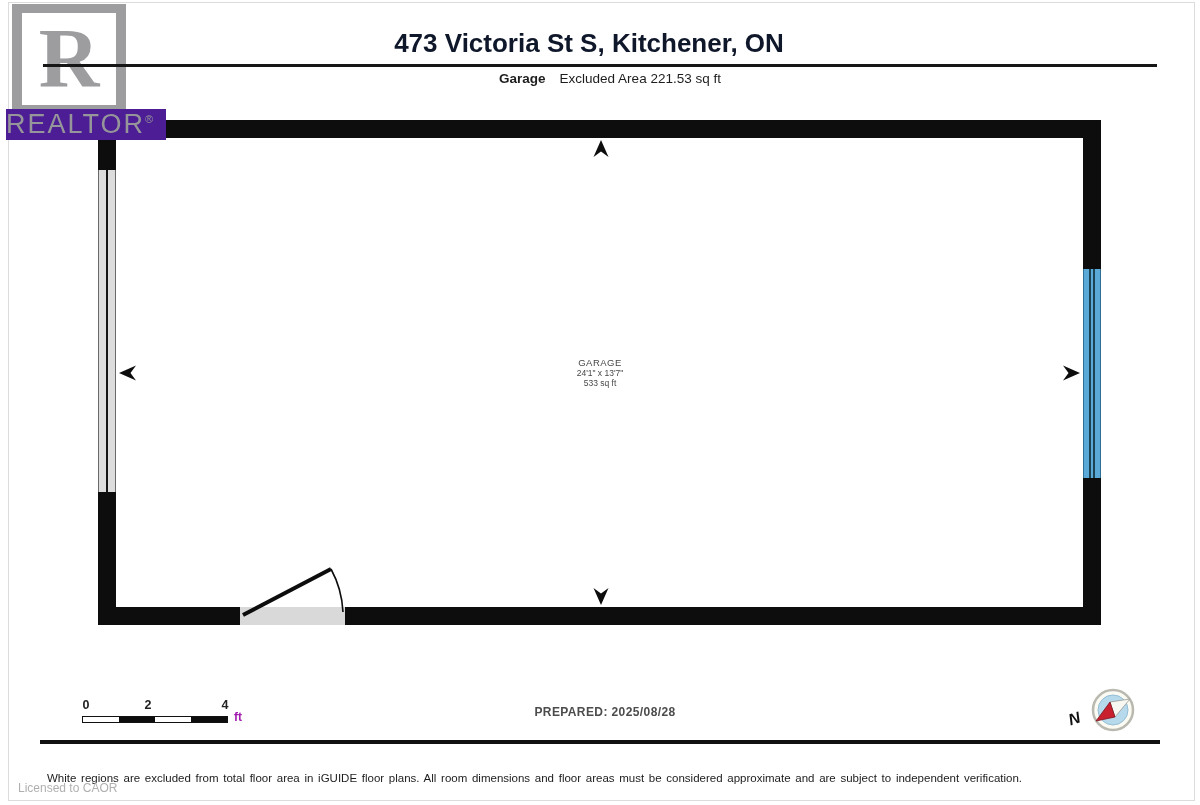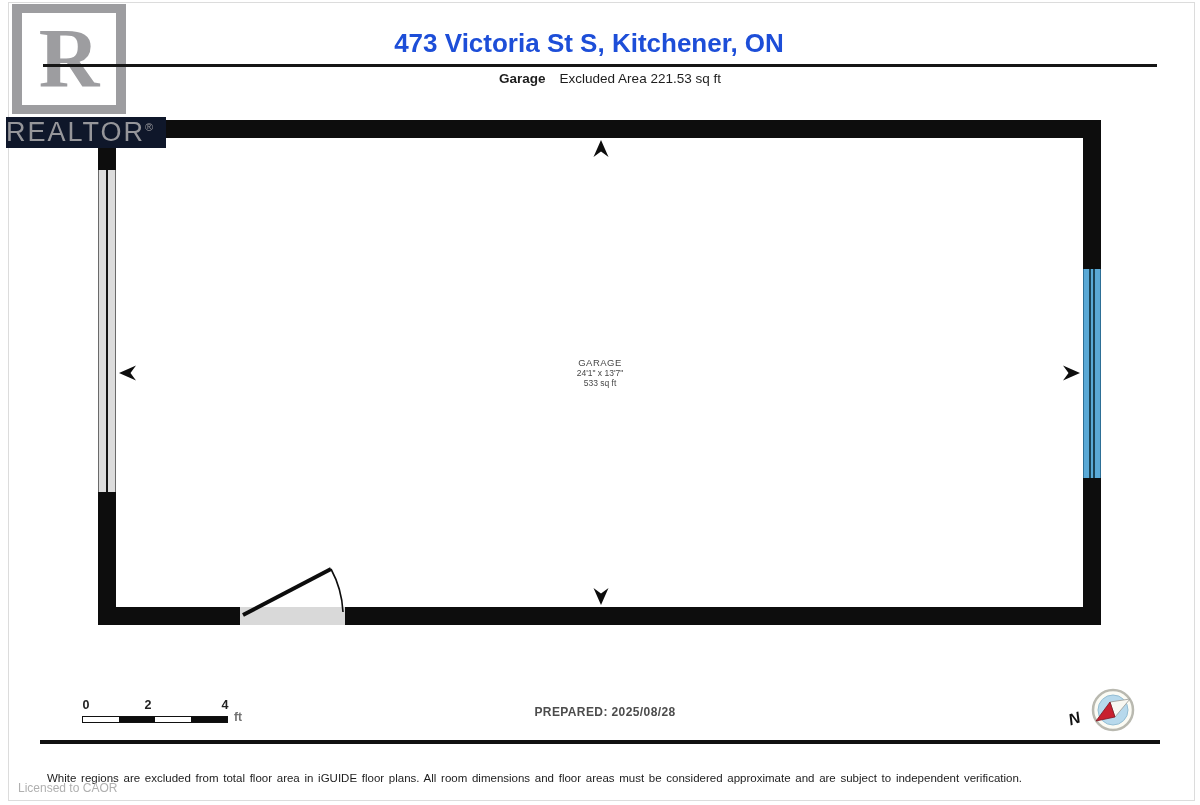--- a/index.html
+++ b/index.html
@@ -8,24 +8,24 @@
   .abs { position:absolute; }
 
   
   #page-frame { left:8px; top:2px; width:1187px; height:799px; border:1px solid #dcdcdc; pointer-events:none; }
 
   
   #logo-square { left:12px; top:4px; width:114px; height:110px; background:#9d9da0; z-index:4; }
   #logo-inner  { position:absolute; left:10px; top:9px; right:10px; bottom:9px; background:#ffffff;
                  display:flex; align-items:center; justify-content:center; }
   #logo-r      { font-family:"Liberation Serif", serif; font-weight:bold; font-size:84px; line-height:1; color:#9d9da0; }
-  #brand       { left:6px; top:117px; width:160px; z-index:4; background:#0f172a; color:#96969a;
+  #brand       { left:6px; top:109px; width:160px; z-index:4; background:#4c1d95; color:#96969a;
                  font-size:27px; letter-spacing:2px; }
   #brand sup   { font-size:11px; letter-spacing:0; }
-  #page-title  { left:0; top:28px; width:1178px; text-align:center; font-size:26px; font-weight:bold; color:#1d4ed8; }
+  #page-title  { left:0; top:28px; width:1178px; text-align:center; font-size:26px; font-weight:bold; color:#0f172a; }
   #title-rule  { left:43px; top:64px; width:1114px; height:3px; background:#161616; z-index:5; }
   #subtitle    { left:0; top:71px; width:1220px; text-align:center; font-size:13.5px; color:#1d1d1d; }
   #subtitle .fl { font-weight:bold; margin-right:14px; }
 
   
   .wall { background:#0d0d0d; z-index:1; }
   #wall-top          { left:98px;  top:120px; width:1003px; height:18px; }
   #wall-bottom-left  { left:98px;  top:607px; width:142px;  height:18px; }
   #wall-bottom-right { left:345px; top:607px; width:756px;  height:18px; }
   #wall-left-top     { left:98px;  top:120px; width:18px;   height:50px; }
@@ -49,21 +49,21 @@
   
   #room-label { left:490px; top:357px; width:220px; text-align:center; color:#474747; z-index:2; }
   #room-name  { font-size:9.5px; letter-spacing:.5px; line-height:11px; }
   #room-dims, #room-area { font-size:8.5px; line-height:10px; }
 
   
   .tick { top:698px; width:14px; text-align:center; font-size:12.5px; font-weight:600; color:#222; }
   #tick-0 { left:79px; } #tick-2 { left:141px; } #tick-4 { left:218px; }
   #scale-bar { left:82px; top:716px; width:146px; height:7px; border:1px solid #111; display:flex; }
   #scale-bar .seg { flex:1; } .seg.w { background:#fff; } .seg.b { background:#0d0d0d; }
-  #scale-unit { left:234px; top:710px; font-size:12px; font-weight:600; color:#737373; }
+  #scale-unit { left:234px; top:710px; font-size:12px; font-weight:600; color:#a21caf; }
 
   #prepared { left:5px; top:705px; width:1200px; text-align:center; font-size:12px; font-weight:600;
               letter-spacing:.4px; color:#4c4c4c; }
 
   
   #footer-rule { left:40px; top:740px; width:1120px; height:4px; background:#111; }
   #disclaimer  { left:47px; top:748px; width:1110px; font-size:11.5px; color:#1c1c1c; word-spacing:1.5px;margin-top:24px; }
   #licensed    { left:18px; top:781px; font-size:12px; color:#b0b0b0; }
 </style>
 </head>

